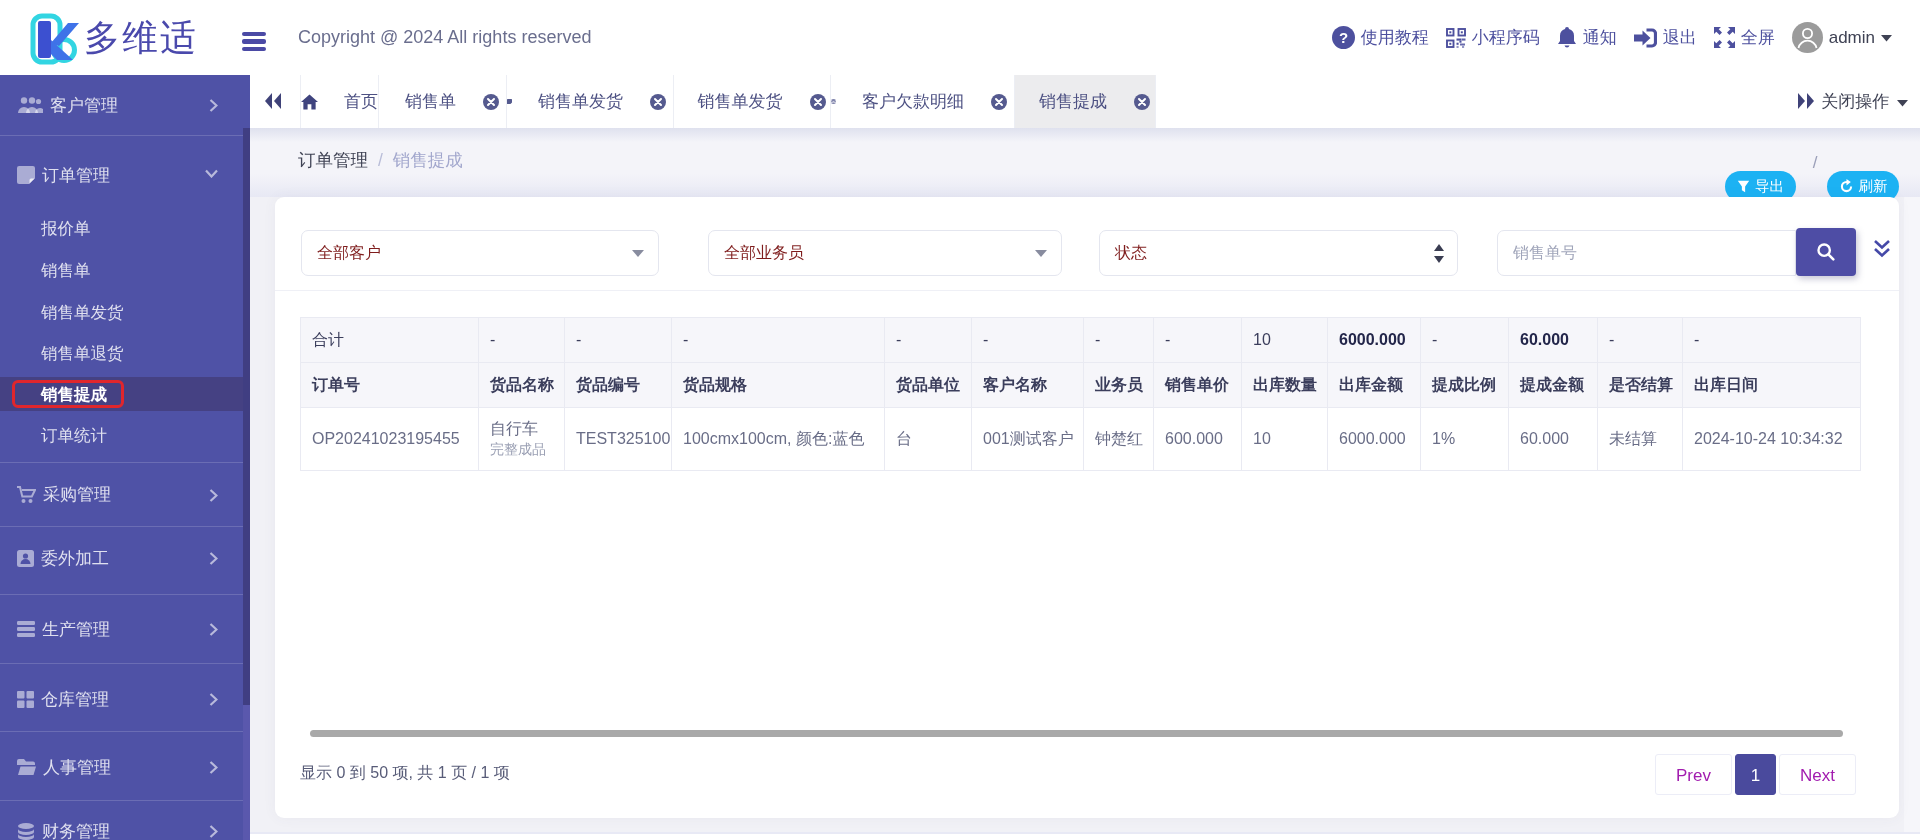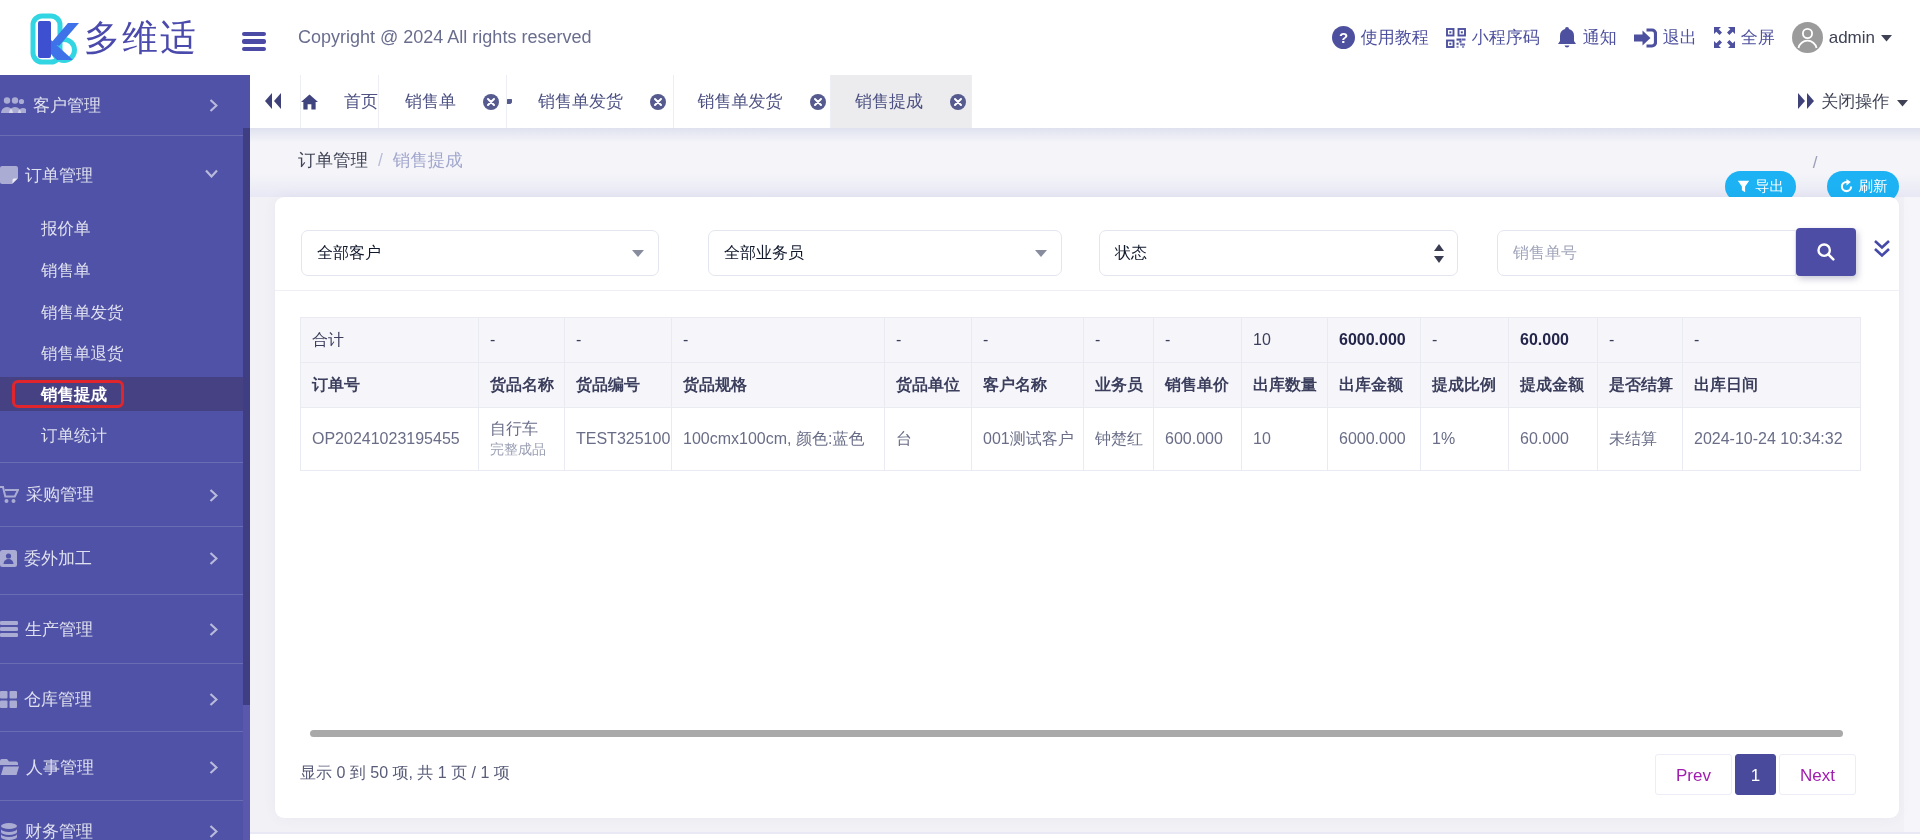--- a/index.html
+++ b/index.html
@@ -12,21 +12,21 @@
 .logotext { position:absolute; left:84px; top:0; height:75px; line-height:75px; font-size:36px; font-weight:normal; color:#4a49ac; letter-spacing:2px; }
 .burger { position:absolute; left:242px; top:31.5px; width:24px; }
 .burger div { height:4.5px; background:#4b4aa5; border-radius:2px; margin-bottom:3.2px; }
 .copyright { position:absolute; left:298px; top:0; height:75px; line-height:75px; font-size:18px; color:#6a6e8e; }
 .topright { position:absolute; right:28px; top:0; height:75px; display:flex; align-items:center; color:#4d509e; font-size:17px; }
 .topright .item { display:flex; align-items:center; margin-left:17px; }
 .topright .item span { margin-left:6px; }
 
 
 .sidebar { position:absolute; left:0; top:75px; width:250px; height:765px; background:#4f52a6; overflow:hidden; z-index:20; }
-.m-item { position:absolute; left:0; width:250px; height:44px; display:flex; align-items:center; color:rgba(255,255,255,0.82); font-size:17px; }
+.m-item { position:absolute; left:0; width:250px; height:44px; display:flex; align-items:center; padding-left:17px; color:rgba(255,255,255,0.82); font-size:17px; }
 .m-item svg { margin-right:7px; }
 .m-item .arrow { position:absolute; right:25px; top:50%; margin-top:-6px; }
 .m-sep { position:absolute; left:0; width:250px; border-top:1px solid rgba(255,255,255,0.16); }
 .s-item { position:absolute; left:0; width:250px; height:42px; line-height:42px; padding-left:41px; color:rgba(255,255,255,0.82); font-size:16.5px; }
 .s-item.active { height:34px; line-height:34px; background:#454183; font-weight:bold; color:#fff; }
 .redbox { position:absolute; left:12px; top:305px; width:112px; height:28px; border:3px solid #e0262c; border-radius:6px; z-index:5; }
 .sb-track { position:absolute; right:0; top:53px; width:7px; height:712px; background:#5a58ad; }
 .sb-thumb { position:absolute; right:0; top:53px; width:7px; height:577px; background:#403e82; }
 
 
@@ -48,21 +48,21 @@
 .crumb .light { color:#a2a7cd; }
 .btn-exp { position:absolute; top:72px; height:31px; border-radius:16px; background:#1cb2f3; color:#fff; font-size:14.5px; display:flex; align-items:center; justify-content:center;margin-top:24px; }
 .btn-exp svg { margin-right:5px; }
 #btn-export { left:1480px; width:71px; }
 #btn-refresh { left:1582px; width:72px; }
 .btn-slash { position:absolute; left:1560px; top:72px; width:20px; height:31px; line-height:31px; text-align:center; color:#9b9fb9; font-size:17px; }
 
 
 .card { position:absolute; left:30px; top:122px; width:1624px; height:621px; background:#fff; border-radius:9px; box-shadow:0 0 14px rgba(80,80,120,0.05); }
 .filters { position:absolute; left:0; top:0; width:100%; height:94px; border-bottom:1px solid #eff0f6; }
-.fld { position:absolute; top:33px; height:46px; border:1px solid #e4e6ef; border-radius:7px; background:#fff; font-size:16px; color:#0f172a; line-height:44px; padding-left:15px; }
+.fld { position:absolute; top:33px; height:46px; border:1px solid #e4e6ef; border-radius:7px; background:#fff; font-size:16px; color:#7f1d1d; line-height:44px; padding-left:15px; }
 #f1 { left:26px;  width:358px; }
 #f2 { left:433px; width:354px; }
 #f3 { left:824px; width:359px; }
 #f4 { left:1222px; width:299px; border-top-right-radius:0; border-bottom-right-radius:0; color:#a0a5ba; }
 .fld .dd { position:absolute; right:14px; top:19px; width:0; height:0; border-left:6px solid transparent; border-right:6px solid transparent; border-top:7px solid #888c9f; }
 .fld .spin { position:absolute; right:12px; top:13px; }
 .searchbtn { position:absolute; left:1521px; top:31px; width:60px; height:48px; background:#4e4da5; border-radius:4px; display:flex; align-items:center; justify-content:center; box-shadow:2px 3px 6px rgba(100,100,140,0.35); }
 .morebtn { position:absolute; left:1596px; top:41px; }
 
 
@@ -125,20 +125,34 @@
           </span>
         </div>
         <div class="tab" style="width:157px">
           <svg width="16" height="16" viewBox="0 0 16 16">
             <rect x="0" y="0" width="7" height="7" rx="1" fill="#555a8f"></rect>
             <rect x="9" y="0" width="7" height="7" rx="1" fill="#555a8f"></rect>
             <rect x="0" y="9" width="7" height="7" rx="1" fill="#555a8f"></rect>
             <rect x="9" y="9" width="7" height="7" rx="1" fill="#555a8f"></rect>
           </svg>
           <span>销售单发货</span>
+          <span class="close">
+            <svg width="16" height="16" viewBox="0 0 16 16">
+              <circle cx="8" cy="8" r="8" fill="#555a8f"></circle>
+              <path d="M5 5 L11 11 M11 5 L5 11" stroke="#fff" stroke-width="2" stroke-linecap="round"></path>
+            </svg>
+          </span>
+        </div>
+        <div class="tab" style="width:184px">
+          <svg width="18" height="17" viewBox="0 0 18 17">
+            <ellipse cx="9" cy="3" rx="8" ry="3" fill="#555a8f"></ellipse>
+            <path d="M1 6 a8 3 0 0 0 16 0 v3 a8 3 0 0 1 -16 0 Z" fill="#555a8f"></path>
+            <path d="M1 11 a8 3 0 0 0 16 0 v3 a8 3 0 0 1 -16 0 Z" fill="#555a8f"></path>
+          </svg>
+          <span>客户欠款明细</span>
           <span class="close">
             <svg width="16" height="16" viewBox="0 0 16 16">
               <circle cx="8" cy="8" r="8" fill="#555a8f"></circle>
               <path d="M5 5 L11 11 M11 5 L5 11" stroke="#fff" stroke-width="2" stroke-linecap="round"></path>
             </svg>
           </span>
         </div>
         <div class="tab active" style="width:142px">
           <svg width="17" height="17" viewBox="0 0 17 17">
             <path d="M2 0 h13 a2 2 0 0 1 2 2 v9.5 L11.5 17 H2 a2 2 0 0 1 -2 -2 V2 a2 2 0 0 1 2 -2 Z" fill="#555a8f"></path>

